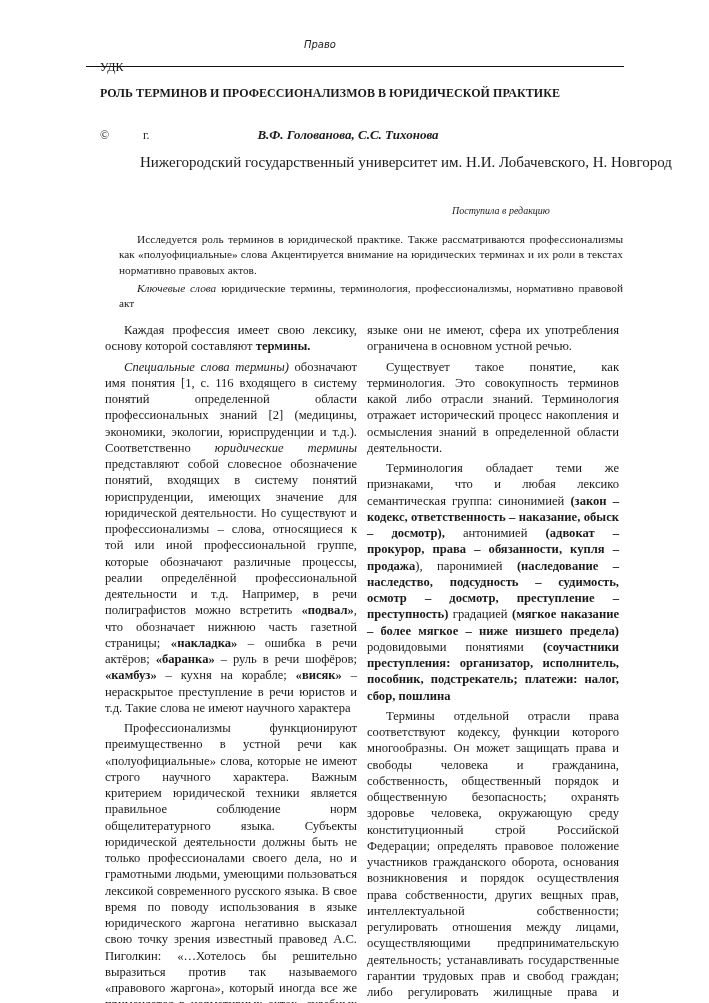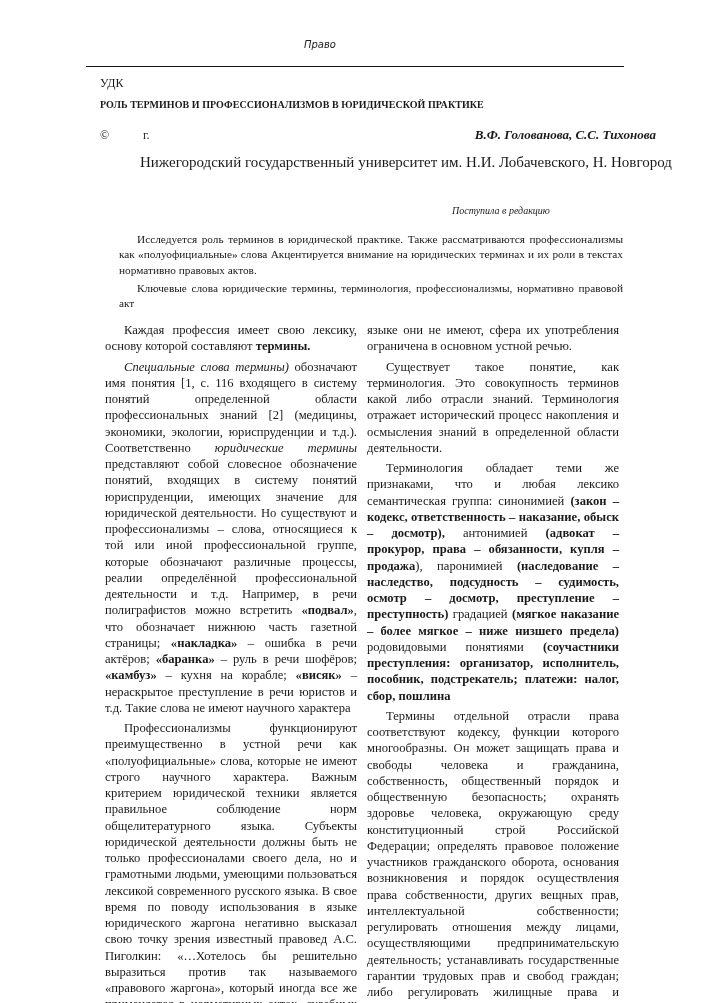--- a/index.html
+++ b/index.html
@@ -1,29 +1,29 @@
 <!DOCTYPE html>
 <html><head>
   <meta charset="utf-8">
   <style>
     html, body { margin: 0; padding: 0; background: #ffffff; }
     body { width: 709px; height: 1003px; position: relative; overflow: hidden; color: #1a1a1a; font-family: "Liberation Serif", serif; }
     .running-head { position: absolute; top: 38px; left: 0; width: 640px; text-align: center; font-family: "DejaVu Sans", sans-serif; font-size: 10px; line-height: 13px; color: #222; }
     .running-head .section { font-style: italic; }
     .rule { position: absolute; top: 66px; left: 86px; width: 538px; height: 0; border-top: 1.2px solid #111; }
-    .udk { position: absolute; top: 76px; left: 100px; font-size: 12px; }
-    .title { position: absolute; top: 99px; left: 100px; font-size: 10px; font-weight: bold; letter-spacing: 0.05px; }
+    .udk { position: absolute; top: 60px; left: 100px; font-size: 12px; }
+    .title { position: absolute; top: 86px; left: 100px; font-size: 12px; font-weight: bold; letter-spacing: 0.05px; }
     .copyright { position: absolute; top: 128px; left: 100px; font-size: 12px; }
     .year { position: absolute; top: 128px; left: 143px; font-size: 12px; }
-    .authors { position: absolute; top: 127px; left: 0; width: 656px; text-align: right; font-size: 13px; font-weight: bold; font-style: italic; padding-left: 40px; box-sizing: border-box; }
+    .authors { position: absolute; top: 127px; left: 0; width: 656px; text-align: center; font-size: 13px; font-weight: bold; font-style: italic; padding-left: 40px; box-sizing: border-box; }
     .affil { position: absolute; top: 154px; left: 140px; font-size: 15px; }
     .received { position: absolute; top: 205px; left: 452px; font-size: 10px; font-style: italic; }
     .abstract { position: absolute; top: 232px; left: 119px; width: 504px; font-size: 11.3px; line-height: 15.3px; text-align: justify; text-indent: 18px; }
     .keywords { position: absolute; top: 281px; left: 119px; width: 504px; font-size: 11.3px; line-height: 15.3px; text-align: justify; text-indent: 18px; }
-    .keywords .kw-label { }
+    .keywords .kw-label { font-style: italic; }
     .col { position: absolute; top: 318px; width: 260px; font-size: 12.6px; line-height: 16.25px; text-align: justify; }
     .col-left { left: 101px; }
     .col-right { left: 363px; }
     .col p { margin: 4px; text-indent: 19px; }
     .col p.cont { text-indent: 0; }
     .col p + p { margin-top: 2px; }
     .b { font-weight: bold; }
     .i { font-style: italic; }
   </style>
 </head>

